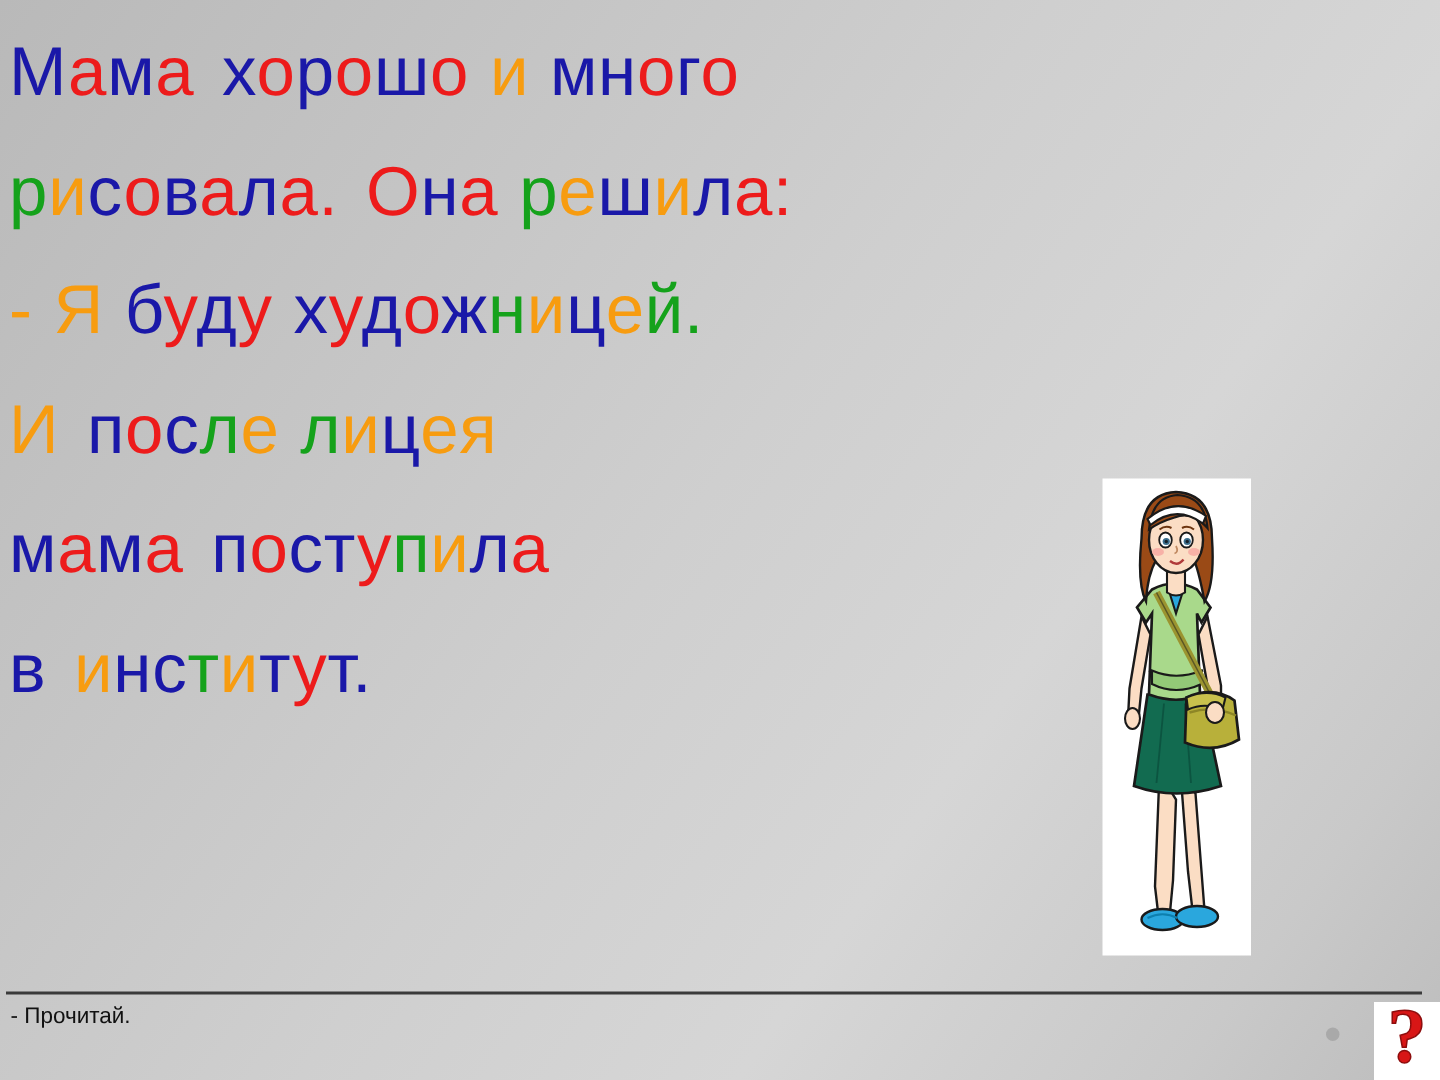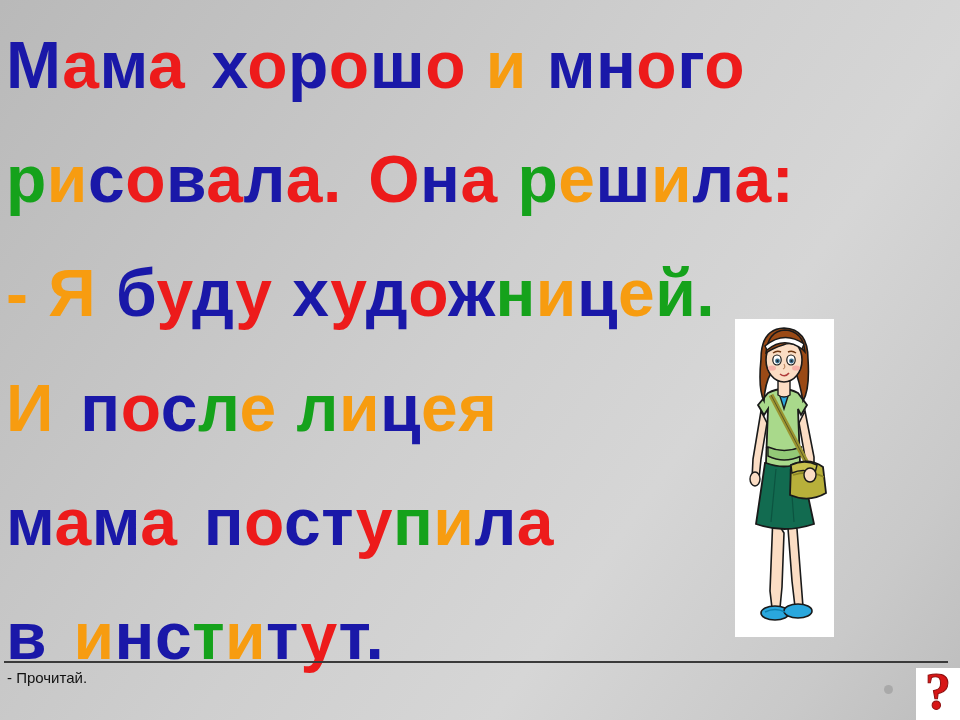--- a/index.html
+++ b/index.html
@@ -27,24 +27,24 @@
   #text-block {
     position: absolute;
     left: 6px;
     top: 8px;
     width: 910px;
   }
 
   .text-line {
     white-space: nowrap;
     font-family: "Liberation Sans", sans-serif;
-    font-size: 66px;
+    font-size: 46px;
     line-height: 1.73;
     letter-spacing: 0.5px;
-    font-weight: 700;
+    font-weight: 400;
   }
 
   .text-line .sp { display: inline-block; width: 0.30em; }
   .text-line .sp-wide { display: inline-block; width: 0.40em; }
 
   
   #illustration {
     position: absolute;
     left: 735px;
     top: 319px;

